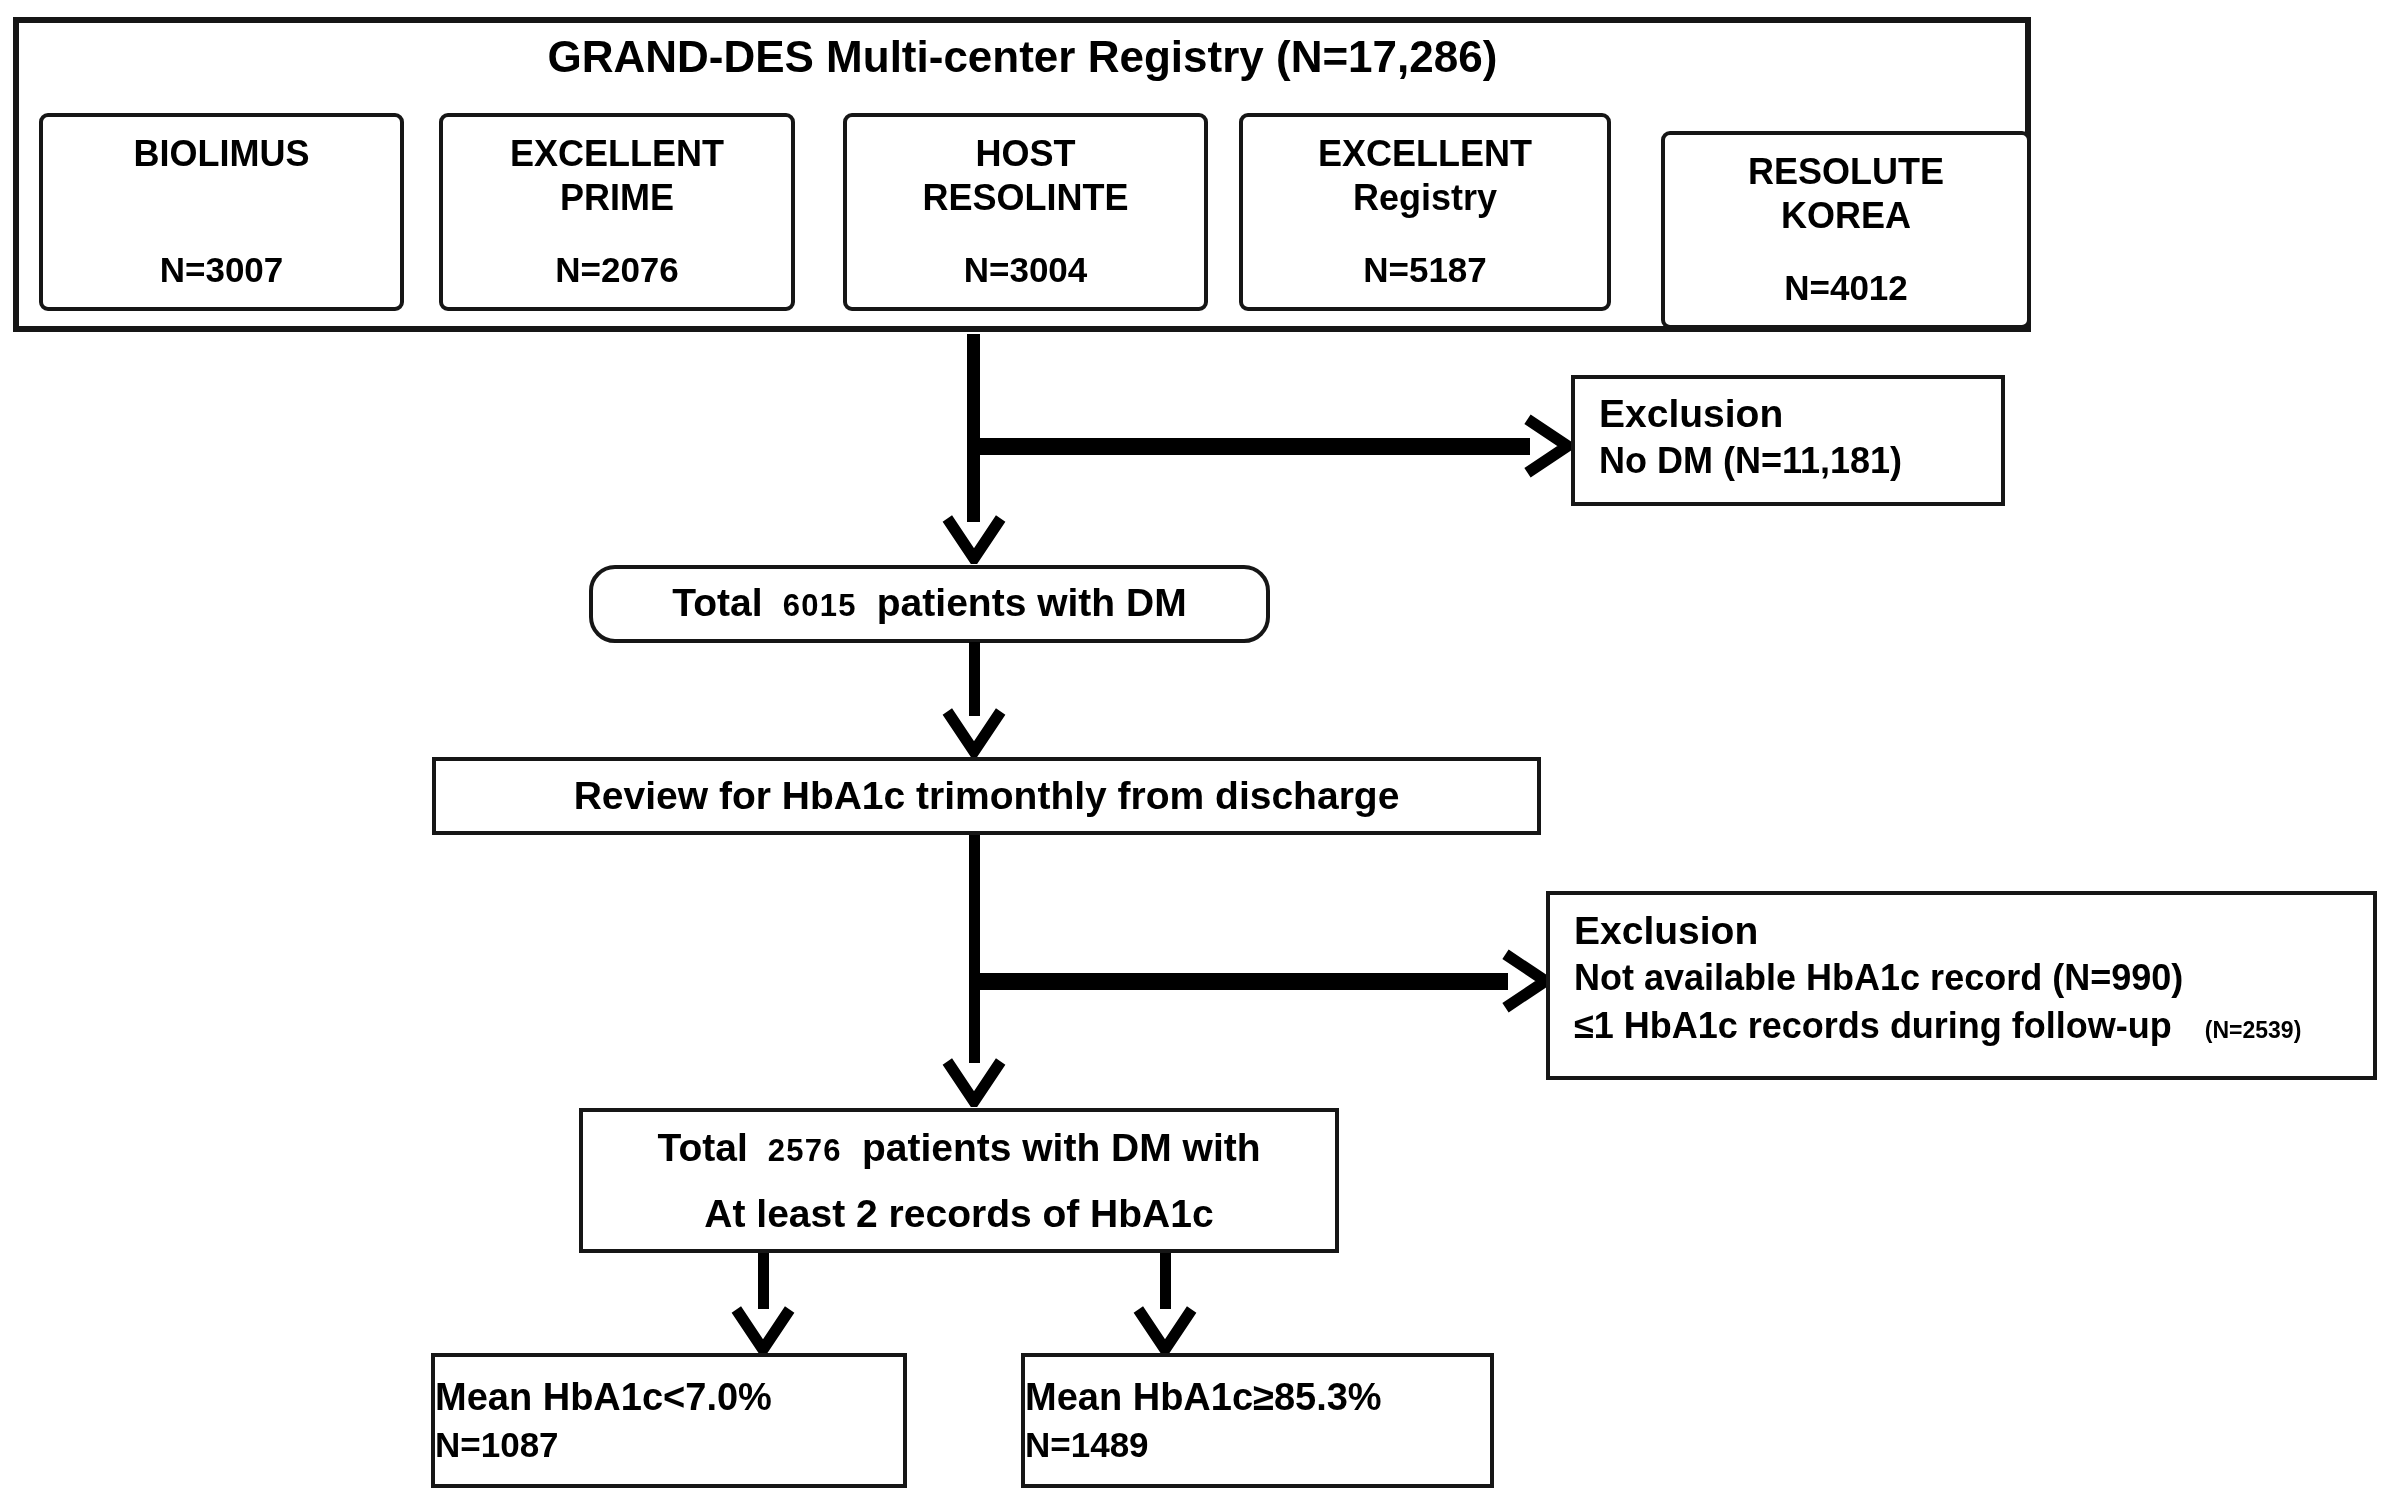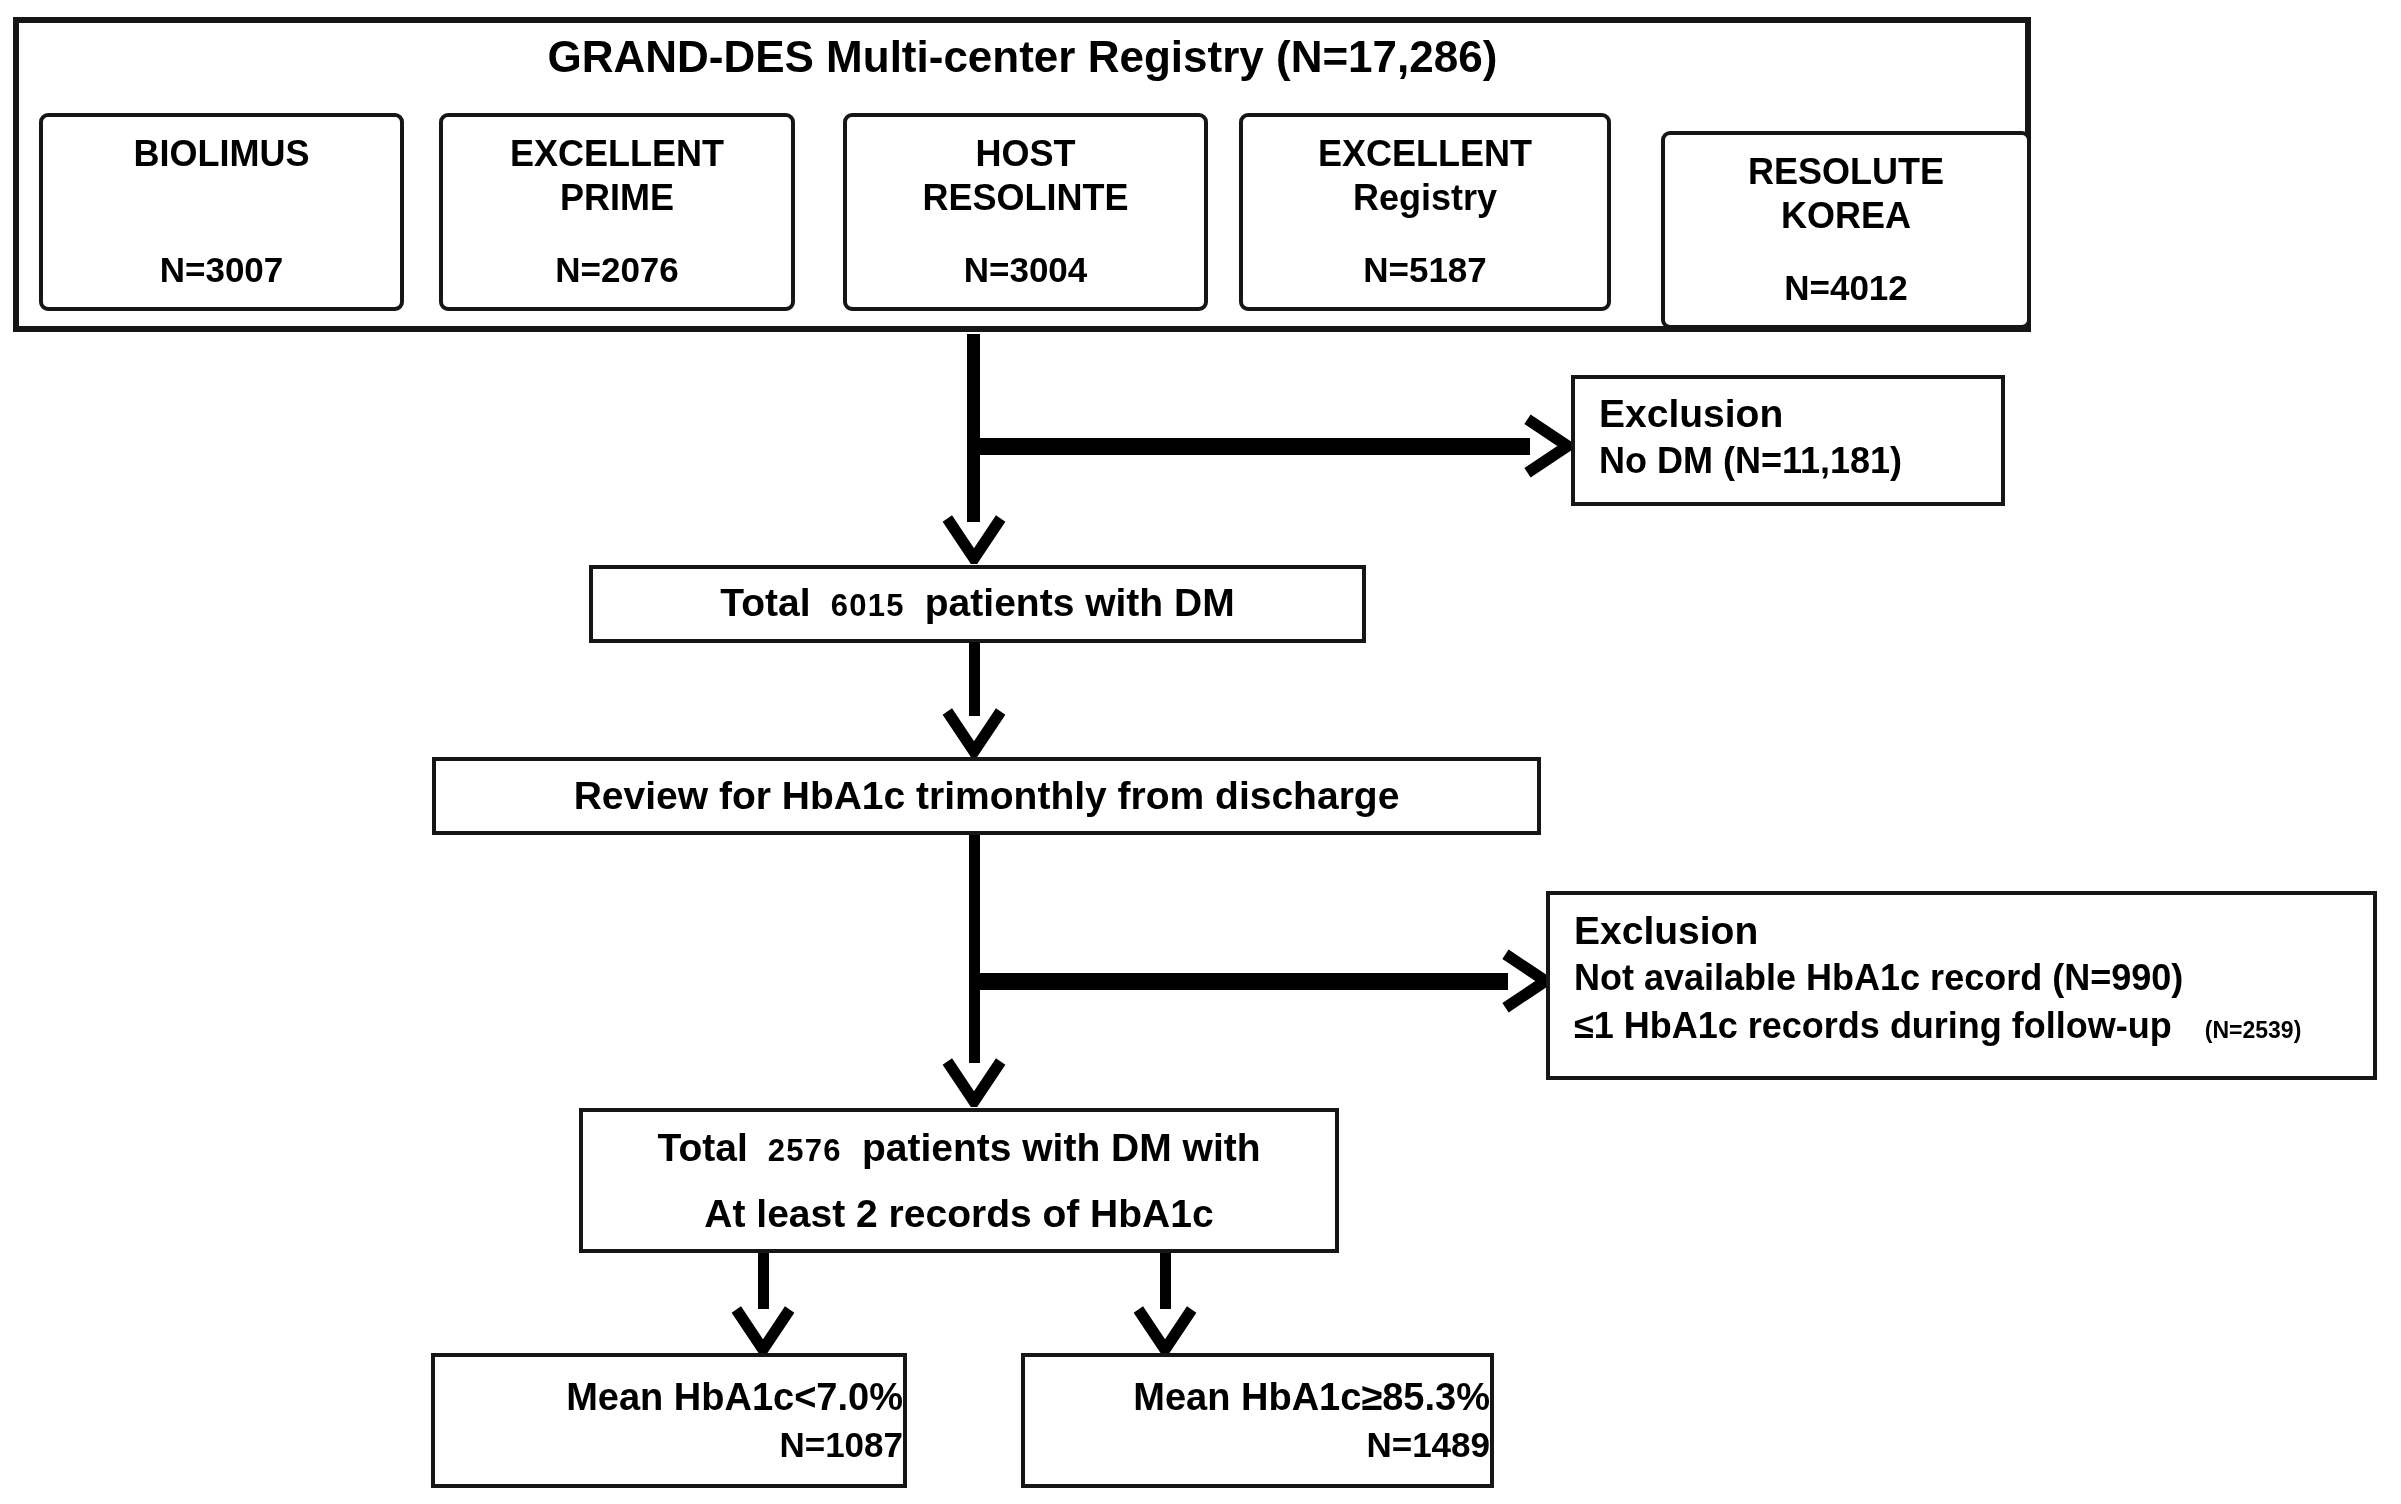--- a/index.html
+++ b/index.html
@@ -51,21 +51,21 @@
     text-align:center;
   }
   .total-line{font-size:39px;line-height:63px;white-space:nowrap;}
   .count{font-size:31px;margin:0 20px;letter-spacing:1.3px;}
   .reviewbox{
     display:flex;justify-content:center;align-items:center;
     font-size:39px;text-align:center;white-space:nowrap;
   }
   .outcome{
     display:flex;flex-direction:column;
-    justify-content:space-evenly;align-items:flex-end;
+    justify-content:space-evenly;align-items:flex-start;
     text-align:center;padding:13.4px 0;
   }
   .outcome-label{font-size:38px;line-height:43px;}
   .outcome-n{font-size:35px;line-height:40px;}
 </style>
 </head>
 <body>
 
 <div>
 
@@ -111,21 +111,21 @@
   <div class="shaft" style="left:974px;top:438px;width:556px;height:17.4px;"></div>
   <svg class="head" style="left:1522px;top:414px;" width="51" height="64" viewBox="0 0 76 96">
     <path d="M8 8 L68 48 L8 88" fill="none" stroke="#000000" stroke-width="17"></path>
   </svg>
 
   <div class="box excl" style="left:1571px;top:375px;width:434px;height:131px;">
     <div class="excl-title">Exclusion</div>
     <div class="excl-line">No DM (N=11,181)</div>
   </div>
 
-  <div class="box totalbox" style="left:589px;top:565px;width:777px;height:78px;">
+  <div class="box totalbox" style="left:589px;top:565px;width:681px;height:78px;border-radius:26px;">
     <div class="total-line">
       <span>Total</span><span class="count">6015</span><span>patients with DM</span>
     </div>
   </div>
 
   <div class="shaft" style="left:969px;top:642px;width:10.7px;height:74px;"></div>
   <svg class="head" style="left:942px;top:706px;" width="64" height="51" viewBox="0 0 96 76">
     <path d="M8 8 L48 68 L88 8" fill="none" stroke="#000000" stroke-width="17"></path>
   </svg>
 

